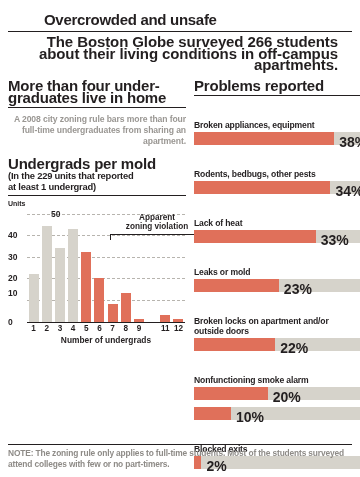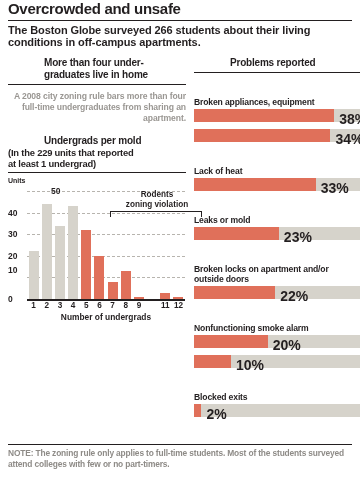--- a/index.html
+++ b/index.html
@@ -8,37 +8,36 @@
     background: #ffffff;
     font-family: "Liberation Sans", sans-serif;
     color: #231f20;
     overflow: hidden;
   }
   #page { position: relative; width: 360px; height: 477px; padding: 0 8px; }
 
   
   .hl-title {
     font-size: 15px; font-weight: bold; letter-spacing: -0.3px;
-    line-height: 16px; padding-top: 1px;
+    line-height: 16px; padding-top: 12px; margin-left: 36px;
   }
   .hl-rule { height: 1px; background: #231f20; margin: 3px 0 4px 0; }
   .hl-deck {
-    font-size: 11px; font-weight: bold; line-height: 11.5px;
-    letter-spacing: -0.1px; max-width: 330px;
+    font-size: 15px; font-weight: bold; line-height: 11.5px;
+    letter-spacing: -0.1px; max-width: 330px; text-align: right;
   }
 
   
   .cols { display: flex; margin-top: 9px; }
   .col-left { width: 186px; padding-right: 8px; }
   .col-right { width: 166px; }
 
   .sec-title {
-    font-size: 10px; font-weight: bold; line-height: 12px;
+    font-size: 15px; font-weight: bold; line-height: 12px;
     letter-spacing: -0.2px;
-    margin-left: 36px;
   }
   .sec-rule { height: 1px; background: #231f20; margin: 3px 0 0 0; }
 
   
   .donut-wrap {
     position: relative; height: 74px; margin-top: 4px;
   }
   .donut {
     position: absolute; left: 62px; top: 2px;
     width: 66px; height: 66px; border-radius: 50%;
@@ -212,21 +211,21 @@
                 <div class="bar" style="height: 0px; background: rgb(224, 112, 90);"></div>
               </div>
               <div class="bslot">
                 <div class="bar" style="height: 6.48px; background: rgb(224, 112, 90);"></div>
               </div>
               <div class="bslot">
                 <div class="bar" style="height: 2.16px; background: rgb(224, 112, 90);"></div>
               </div>
             </div>
           <div class="anno">
-            <span>Rodents</span><br>
+            <span>Apparent</span><br>
             <span>zoning violation</span>
           </div>
           <div class="bracket"></div>
         </div>
         <div id="yticks">
             <div class="ytick" style="top: 109px;">0</div>
             <div class="ytick" style="top: 80px;">10</div>
             <div class="ytick" style="top: 65.8px;">20</div>
             <div class="ytick" style="top: 44.2px;">30</div>
             <div class="ytick" style="top: 22.6px;">40</div>
@@ -257,20 +256,21 @@
       <div class="sec-rule"></div>
       <div id="problem-list">
           <div class="p-item">
             <div class="p-label">Broken appliances, equipment</div>
             <div class="p-track">
               <div class="p-fill" style="width: 84.4444%; background: rgb(224, 112, 90);"></div>
               <div class="p-val" style="left: calc(84.4444% + 5px);">38%</div>
             </div>
           </div>
           <div class="p-item">
+            <div class="p-label">Rodents, bedbugs, other pests</div>
             <div class="p-track">
               <div class="p-fill" style="width: 82.2222%; background: rgb(224, 112, 90);"></div>
               <div class="p-val" style="left: calc(82.2222% + 5px);">34%</div>
             </div>
           </div>
           <div class="p-item">
             <div class="p-label">Lack of heat</div>
             <div class="p-track">
               <div class="p-fill" style="width: 73.3333%; background: rgb(224, 112, 90);"></div>
               <div class="p-val" style="left: calc(73.3333% + 5px);">33%</div>

